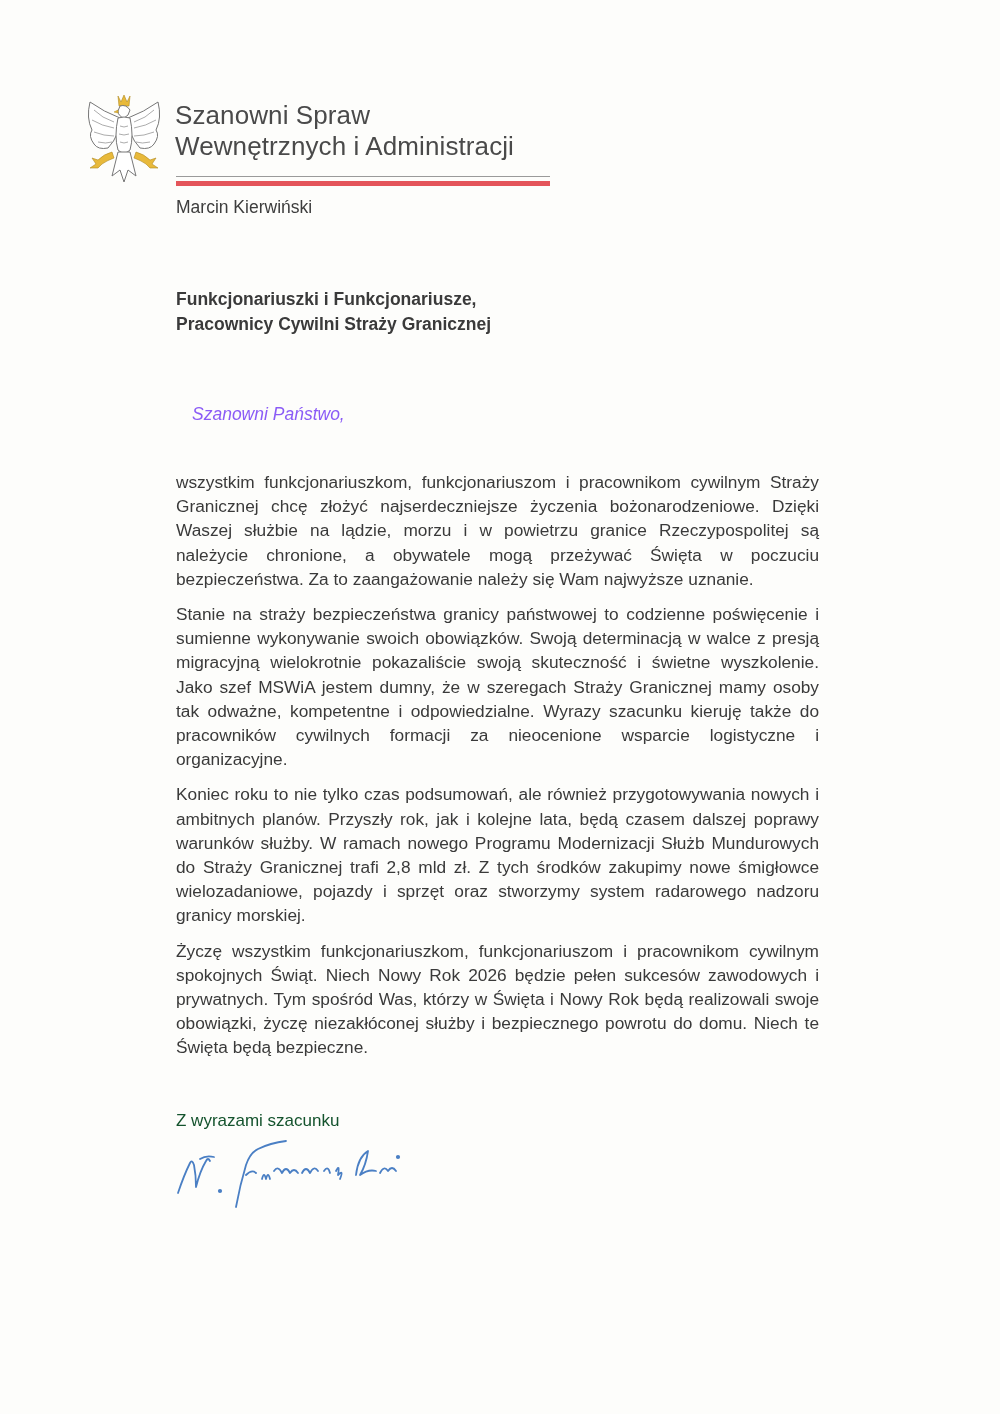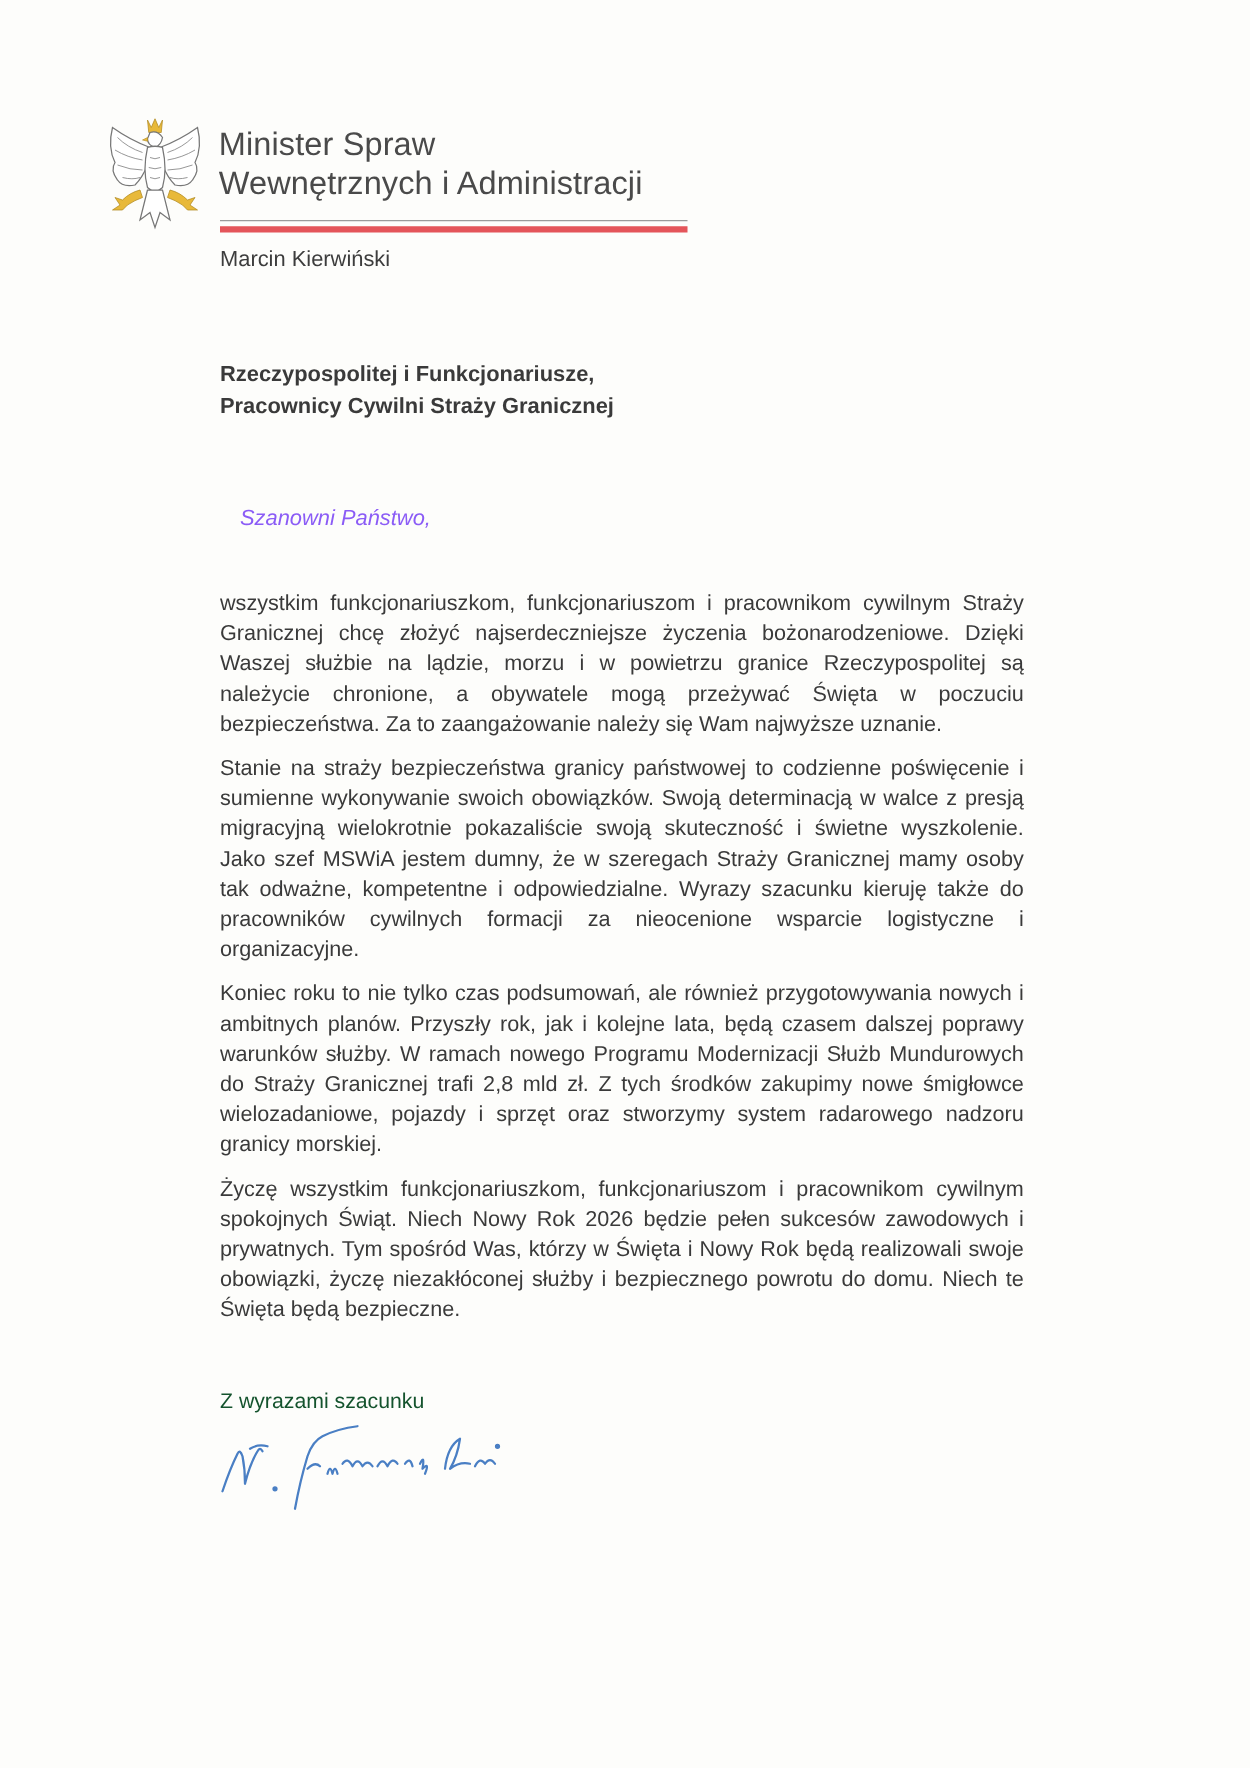--- a/index.html
+++ b/index.html
@@ -45,29 +45,29 @@
     <path d="M36 26 Q42 24 48 26 Q52 44 48 58 Q42 64 36 58 Q32 44 36 26 Z" fill="#fff" stroke="#777" stroke-width="1"></path>
     <path d="M38 34 Q42 36 46 34 M37 42 Q42 44 47 42 M38 50 Q42 52 46 50" stroke="#888" stroke-width="0.7" fill="none"></path>
 
     <path d="M36 60 L30 84 L38 78 L42 90 L46 78 L54 84 L48 60 Z" fill="#fff" stroke="#777" stroke-width="1"></path>
 
     <path d="M30 60 Q22 62 16 68 L10 66 L14 72 L8 76 L16 76 L20 72 Q26 68 32 66 Z" fill="#e8b93a" stroke="#b08a20" stroke-width="0.6"></path>
     <path d="M54 60 Q62 62 68 68 L74 66 L70 72 L76 76 L68 76 L64 72 Q58 68 52 66 Z" fill="#e8b93a" stroke="#b08a20" stroke-width="0.6"></path>
   </svg>
 
   <div class="letterhead-title">
-    <div>Minister Spraw</div>
+    <div>Szanowni Spraw</div>
     <div>Wewnętrznych i Administracji</div>
   </div>
   <div class="rule-grey"></div>
   <div class="rule-red"></div>
   <div class="author">Marcin Kierwiński</div>
 
   <div class="recipient">
-    <div>Rzeczypospolitej i Funkcjonariusze,</div>
+    <div>Funkcjonariuszki i Funkcjonariusze,</div>
     <div>Pracownicy Cywilni Straży Granicznej</div>
   </div>
 
   <div class="salutation">Szanowni Państwo,</div>
 
   <div class="body">
     <p>wszystkim funkcjonariuszkom, funkcjonariuszom i pracownikom cywilnym Straży Granicznej chcę złożyć najserdeczniejsze życzenia bożonarodzeniowe. Dzięki Waszej służbie na lądzie, morzu i w powietrzu granice Rzeczypospolitej są należycie chronione, a obywatele mogą przeżywać Święta w poczuciu bezpieczeństwa. Za to zaangażowanie należy się Wam najwyższe uznanie.</p>
     <p>Stanie na straży bezpieczeństwa granicy państwowej to codzienne poświęcenie i sumienne wykonywanie swoich obowiązków. Swoją determinacją w walce z presją migracyjną wielokrotnie pokazaliście swoją skuteczność i świetne wyszkolenie. Jako szef MSWiA jestem dumny, że w szeregach Straży Granicznej mamy osoby tak odważne, kompetentne i odpowiedzialne. Wyrazy szacunku kieruję także do pracowników cywilnych formacji za nieocenione wsparcie logistyczne i organizacyjne.</p>
     <p>Koniec roku to nie tylko czas podsumowań, ale również przygotowywania nowych i ambitnych planów. Przyszły rok, jak i kolejne lata, będą czasem dalszej poprawy warunków służby. W ramach nowego Programu Modernizacji Służb Mundurowych do Straży Granicznej trafi 2,8 mld zł. Z tych środków zakupimy nowe śmigłowce wielozadaniowe, pojazdy i sprzęt oraz stworzymy system radarowego nadzoru granicy morskiej.</p>
     <p>Życzę wszystkim funkcjonariuszkom, funkcjonariuszom i pracownikom cywilnym spokojnych Świąt. Niech Nowy Rok 2026 będzie pełen sukcesów zawodowych i prywatnych. Tym spośród Was, którzy w Święta i Nowy Rok będą realizowali swoje obowiązki, życzę niezakłóconej służby i bezpiecznego powrotu do domu. Niech te Święta będą bezpieczne.</p>

